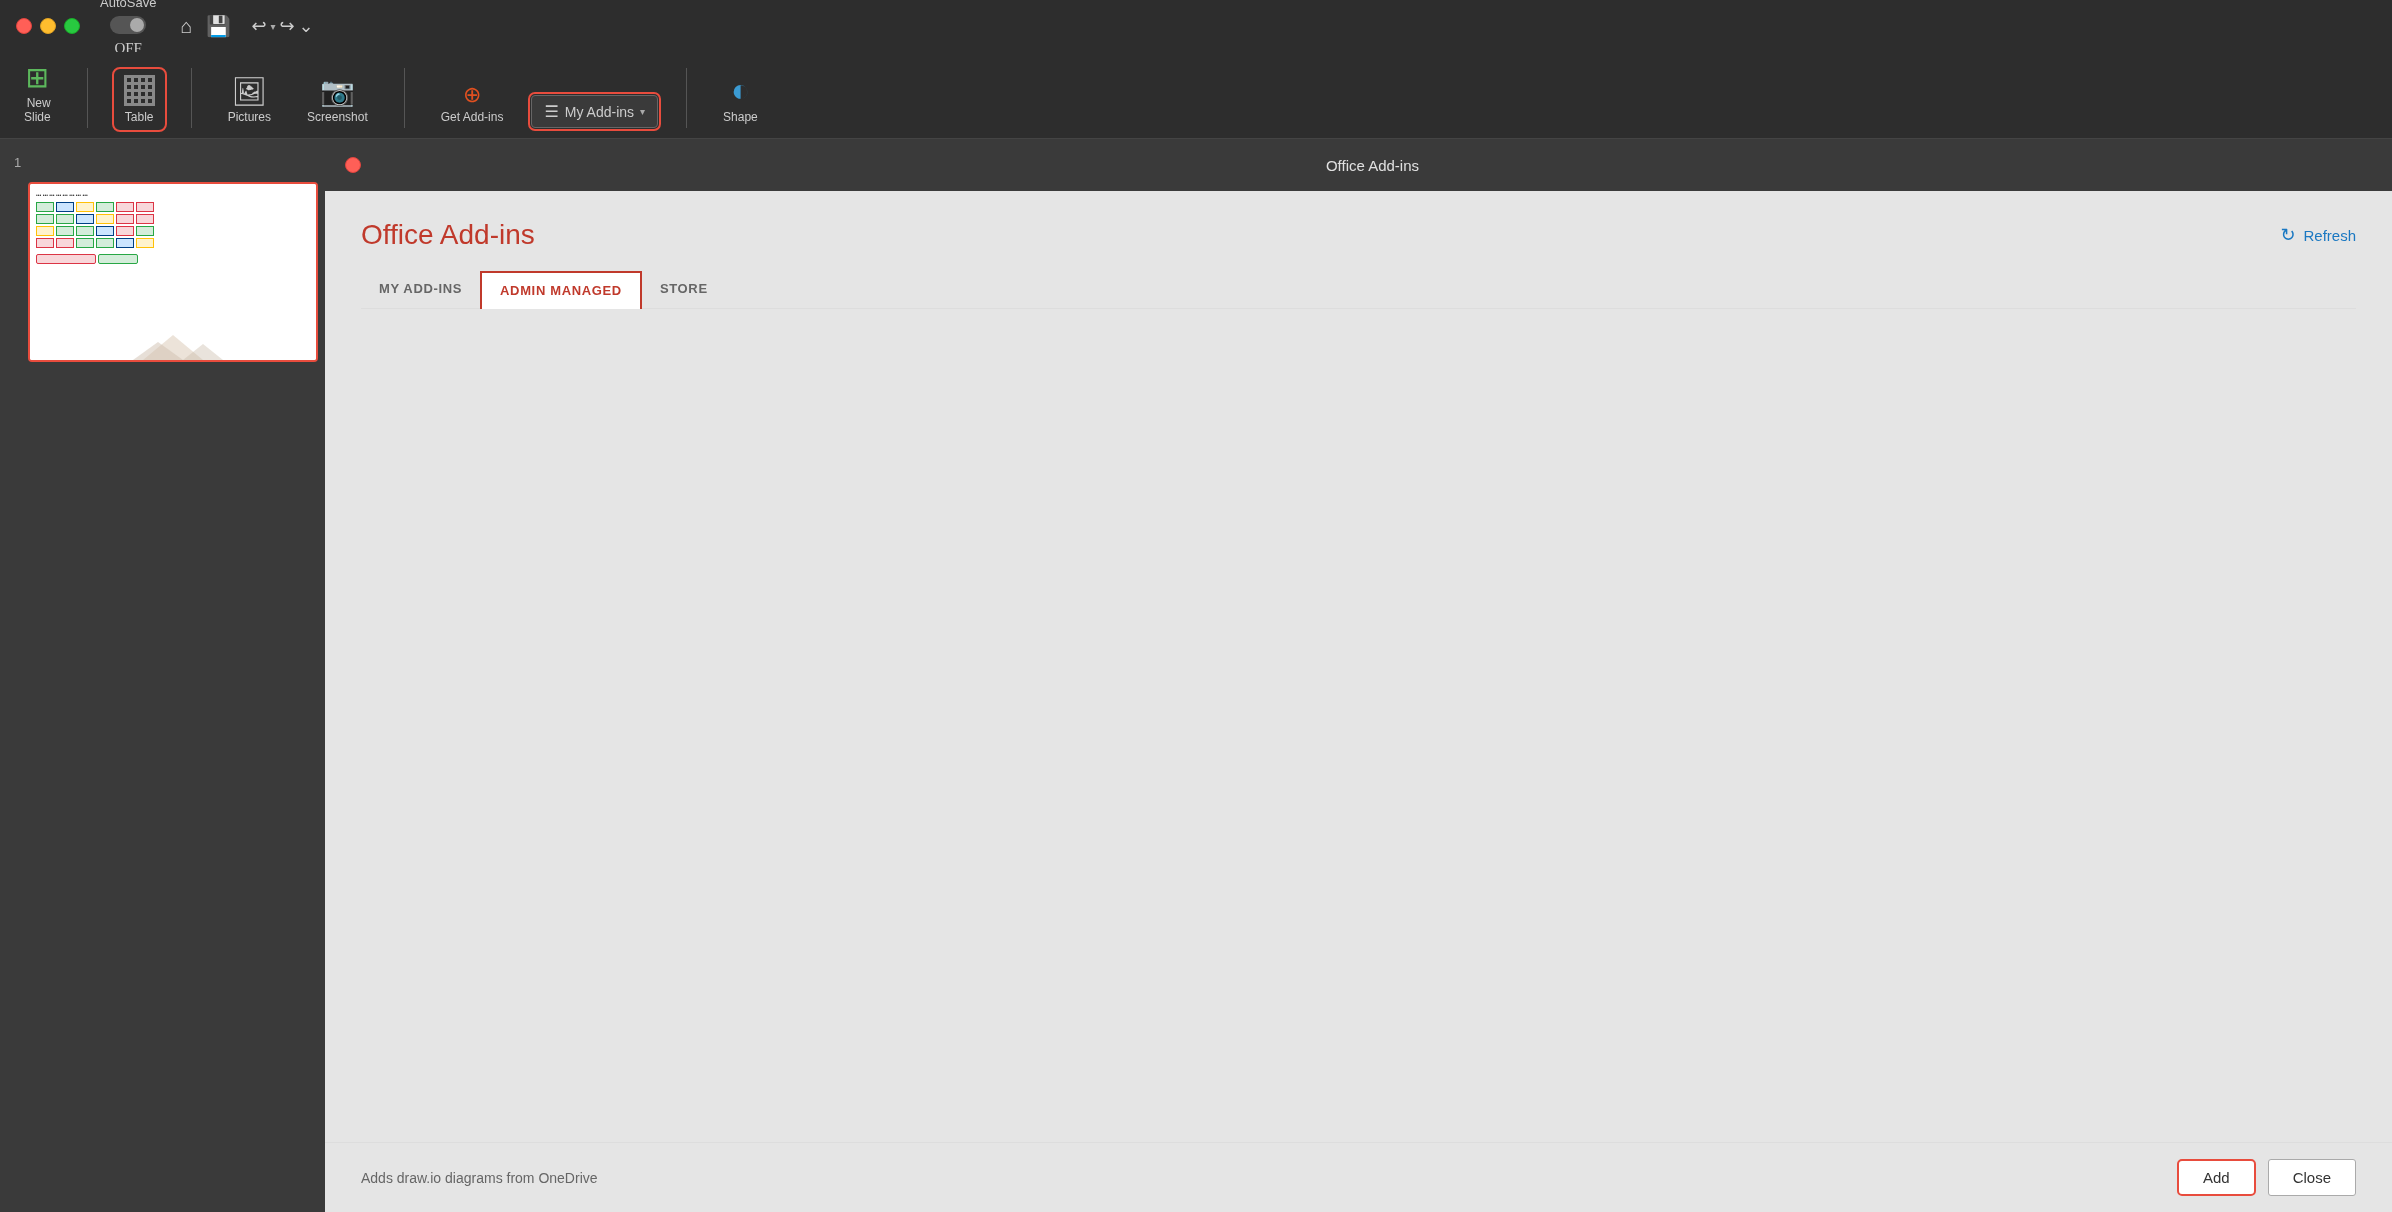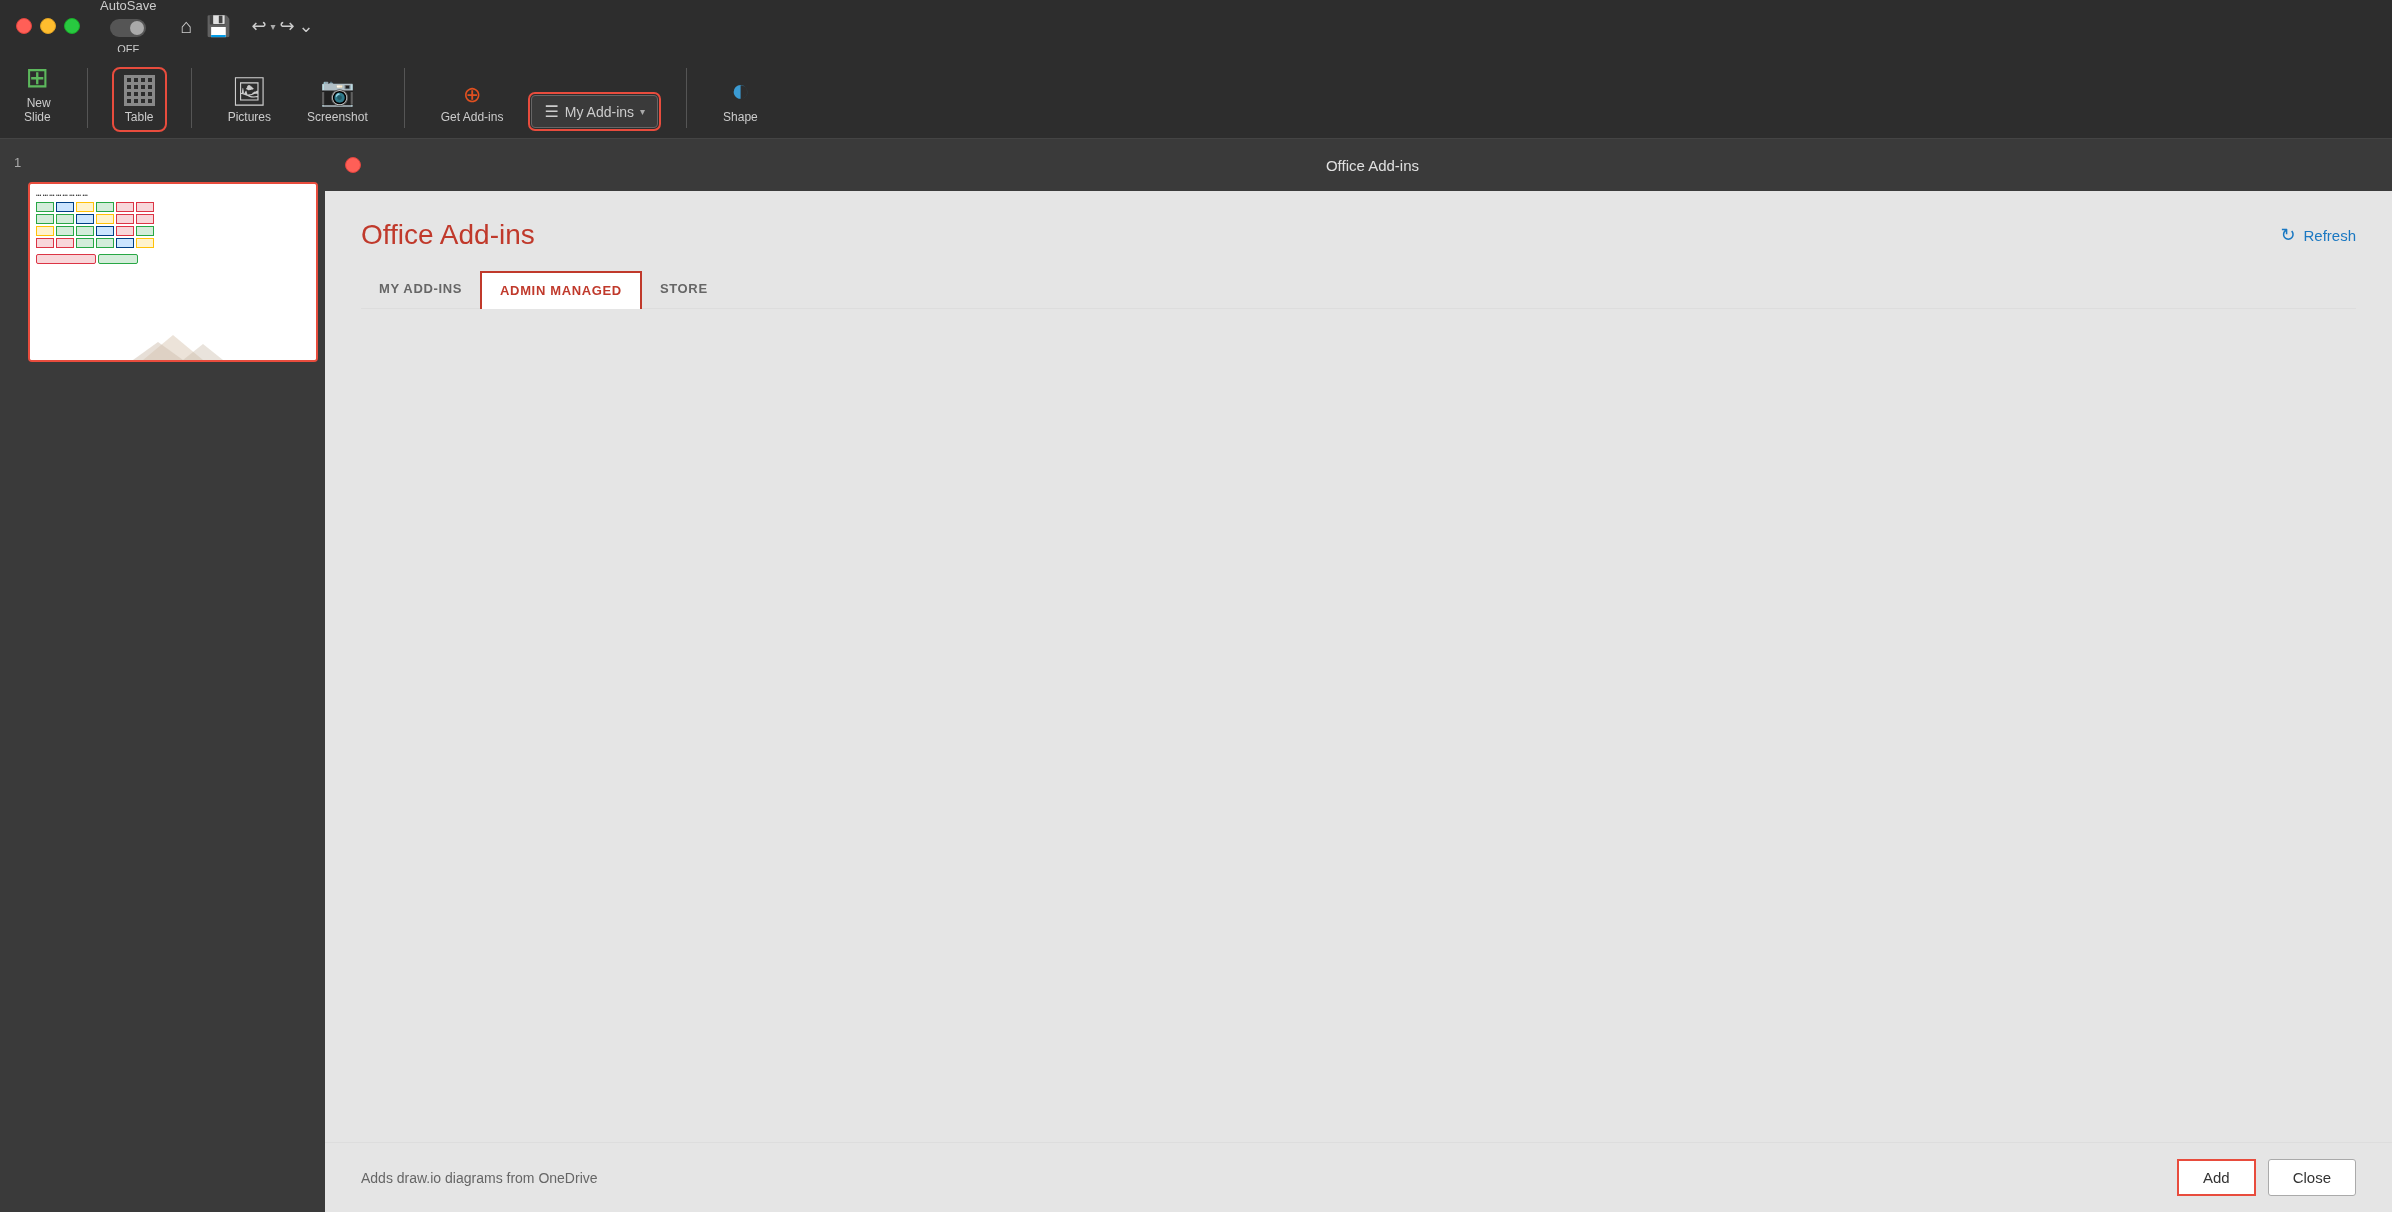--- a/index.html
+++ b/index.html
@@ -56,22 +56,23 @@
       padding: 2px;
     }
     .toggle-knob {
       width: 14px;
       height: 14px;
       background: #aaa;
       border-radius: 50%;
       margin-left: auto;
     }
     .toggle-off-label {
-      font-size: 11px;
-      color: #ccc;
+      font-size: 15px;
+      color: #ccc;
+      font-family: Liberation Serif, serif;
     }
 
     .title-icons {
       display: flex;
       align-items: center;
       gap: 14px;
       margin-left: 12px;
     }
     .title-icon {
       color: #ccc;
@@ -378,21 +379,21 @@
       color: #666;
     }
     .footer-buttons {
       display: flex;
       gap: 12px;
     }
     .btn-add {
       padding: 8px 24px;
       background: #fff;
       border: 2px solid #e84c3d;
-      border-radius: 0;
+      border-radius: 5px;
       font-size: 15px;
       color: #333;
       cursor: pointer;
       font-weight: 400;
     }
     .btn-close {
       padding: 8px 24px;
       background: #fff;
       border: 1px solid #aaa;
       border-radius: 3px;

